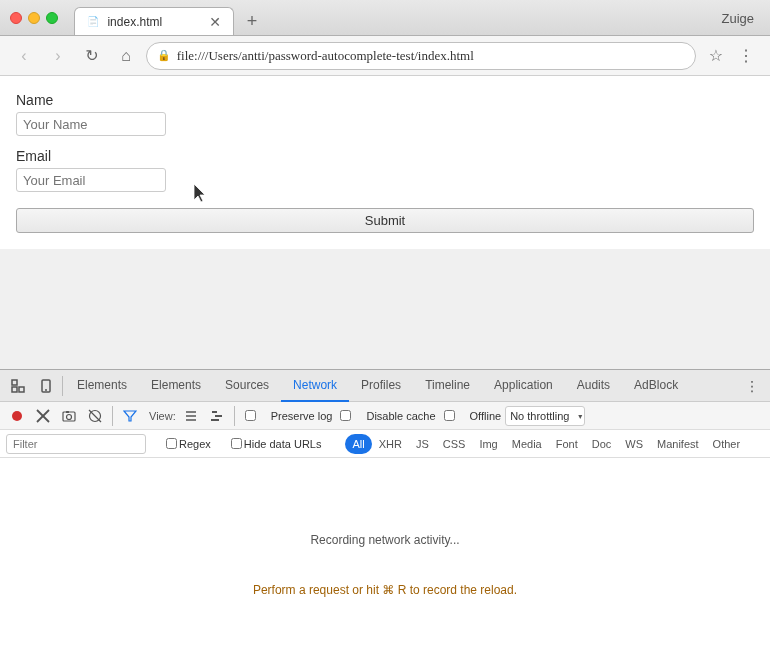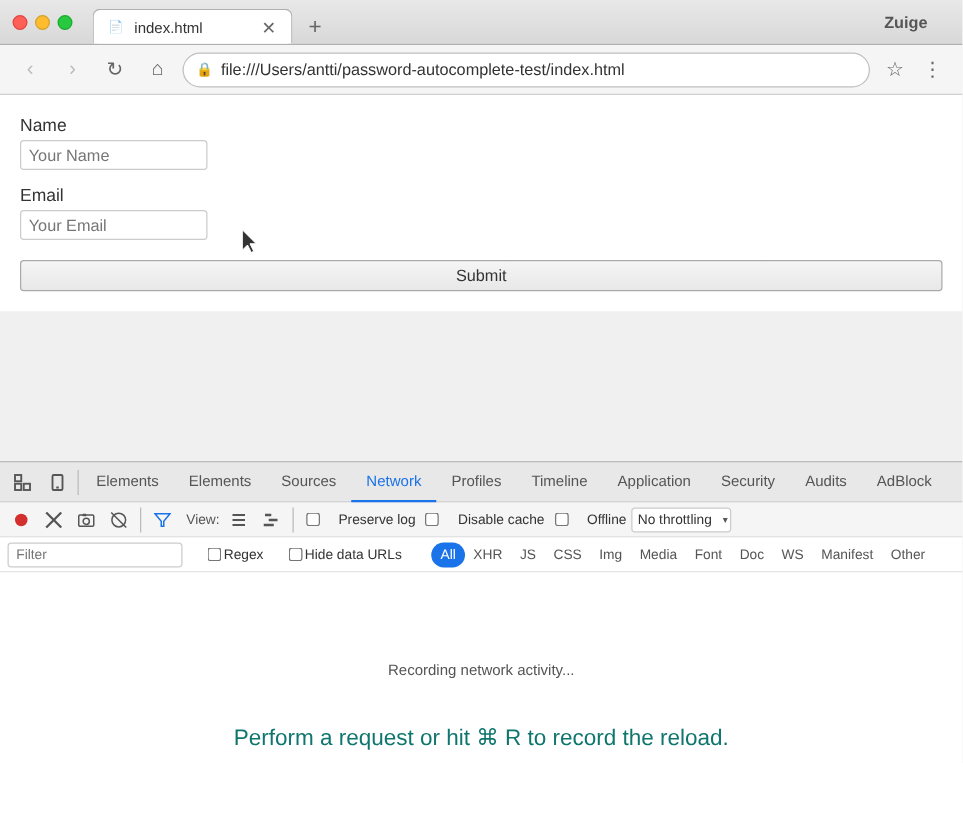--- a/index.html
+++ b/index.html
@@ -54,26 +54,25 @@
     .tab-new {
       background: transparent;
       border: none;
       width: 28px; height: 28px;
       display: flex; align-items: center; justify-content: center;
       font-size: 18px; color: #666; cursor: pointer; margin-left: 4px;
     }
 
     .window-title {
       position: absolute;
-      right: 28px;
+      right: 16px;
       top: 50%;
       transform: translateY(-50%);
       font-size: 13px;
       color: #555;
-      font-weight: bold;
     }
 
     
     .nav-bar {
       background: #f5f5f5;
       border-bottom: 1px solid #d0d0d0;
       height: 40px;
       display: flex;
       align-items: center;
       padding: 0 10px;
@@ -94,21 +93,21 @@
       border-radius: 14px;
       background: #fff;
       display: flex;
       align-items: center;
       padding: 0 10px;
       font-size: 13px;
       color: #333;
       gap: 6px;
     }
     .address-lock { color: #555; font-size: 11px; }
-    .address-text { flex: 1; }
+    .address-text { flex: 1; font-family: Liberation Serif, serif; }
 
     .nav-actions { display: flex; gap: 2px; }
     .nav-action-btn {
       width: 28px; height: 28px;
       border: none; background: transparent;
       display: flex; align-items: center; justify-content: center;
       cursor: pointer; border-radius: 4px; color: #666; font-size: 16px;
     }
 
     
@@ -292,22 +291,22 @@
       justify-content: center;
       background: #fff;
     }
     .devtools-empty-msg {
       font-size: 12px;
       color: #555;
       text-align: center;
       line-height: 1.8;
     }
     .devtools-empty-cmd {
-      font-size: 18px;
-      color: #0f766e;
+      font-size: 12px;
+      color: #a16207;
       margin-top: 32px;
     }
 
     
     .page-area {
       position: relative;
       flex: 1;
       overflow: hidden;
     }
   </style>
@@ -388,21 +387,20 @@
         <div class="dt-separator"></div>
       </div>
       <div class="devtools-tabs">
         <button class="devtools-tab">Elements</button>
         <button class="devtools-tab">Elements</button>
         <button class="devtools-tab">Sources</button>
         <button class="devtools-tab active">Network</button>
         <button class="devtools-tab">Profiles</button>
         <button class="devtools-tab">Timeline</button>
         <button class="devtools-tab">Application</button>
-        <button class="devtools-tab">Security</button>
         <button class="devtools-tab">Audits</button>
         <button class="devtools-tab">AdBlock</button>
       </div>
       <div class="devtools-tab-actions">
         <button class="dt-icon-btn">⋮</button>
 
       </div>
     </div>
 
     <div class="devtools-toolbar">

